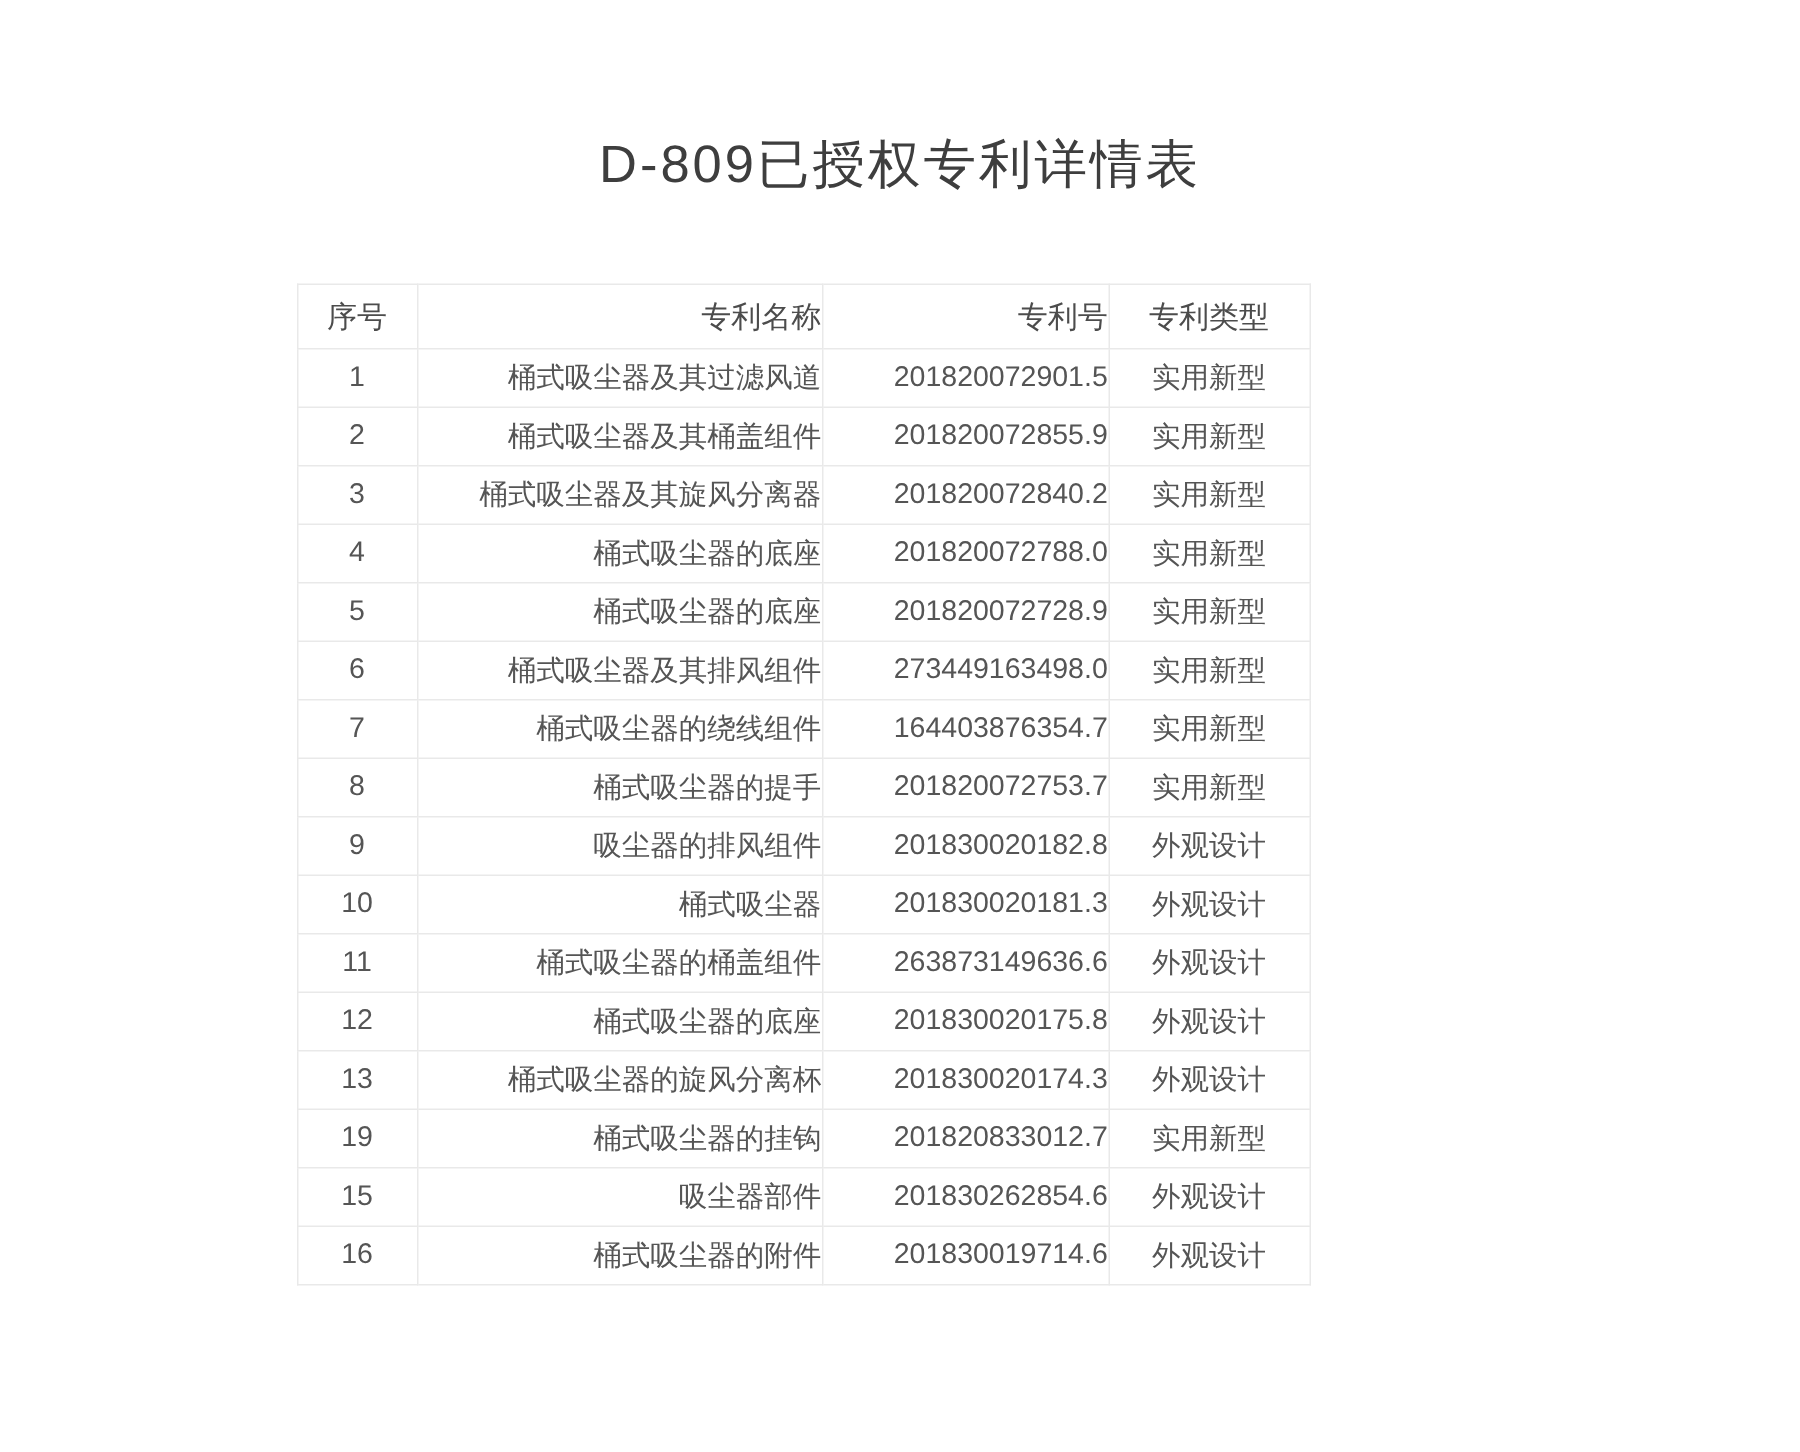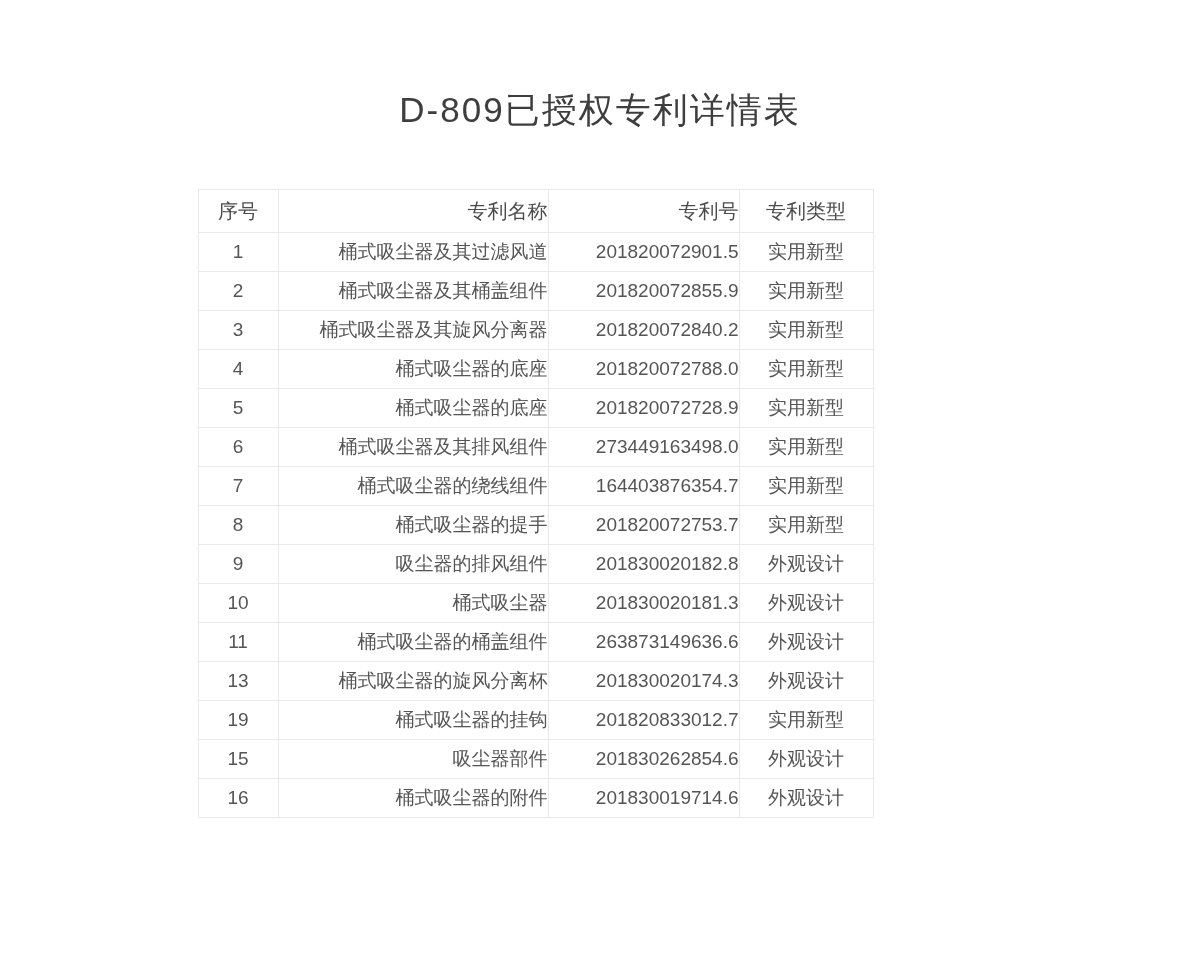--- a/index.html
+++ b/index.html
@@ -153,20 +153,26 @@
     <td class="align-left">201830020181.3</td>
     <td>外观设计</td>
   </tr>
         <tr>
     <td>11</td>
     <td class="align-left">桶式吸尘器的桶盖组件</td>
     <td class="align-left">263873149636.6</td>
     <td>外观设计</td>
   </tr>
         <tr>
+    <td>12</td>
+    <td class="align-left">桶式吸尘器的底座</td>
+    <td class="align-left">201830020175.8</td>
+    <td>外观设计</td>
+  </tr>
+        <tr>
     <td>13</td>
     <td class="align-left">桶式吸尘器的旋风分离杯</td>
     <td class="align-left">201830020174.3</td>
     <td>外观设计</td>
   </tr>
         <tr>
     <td>19</td>
     <td class="align-left">桶式吸尘器的挂钩</td>
     <td class="align-left">201820833012.7</td>
     <td>实用新型</td>

